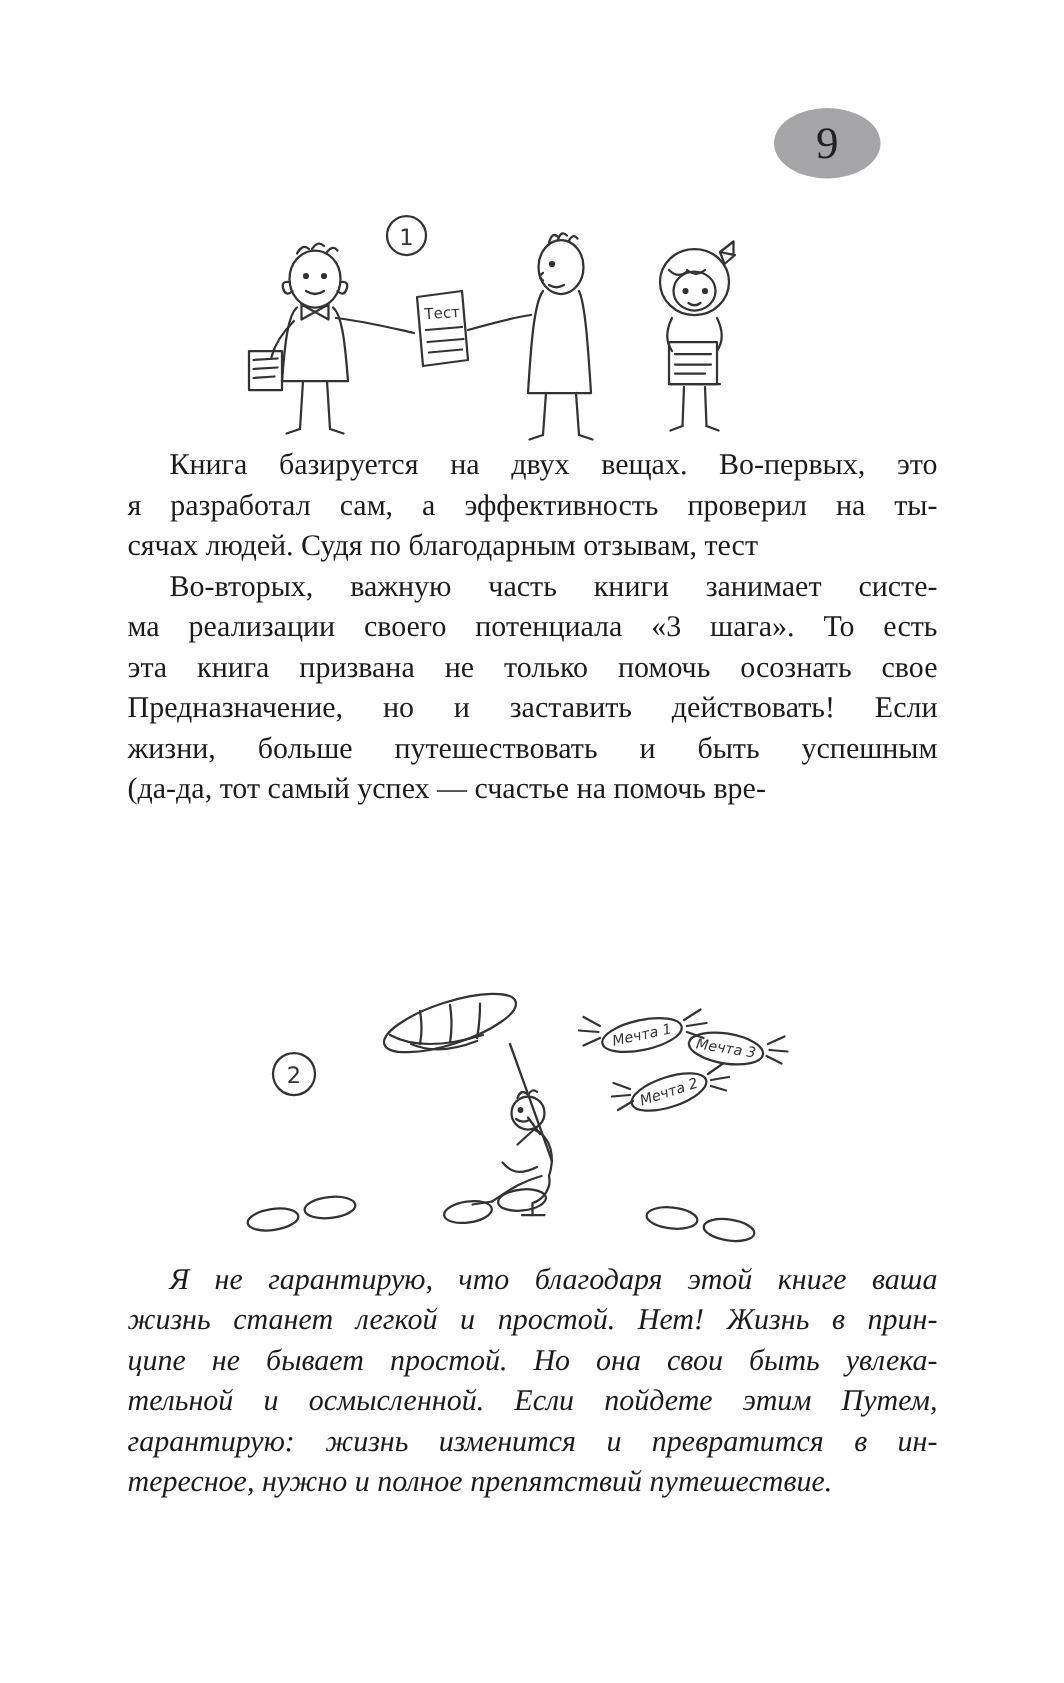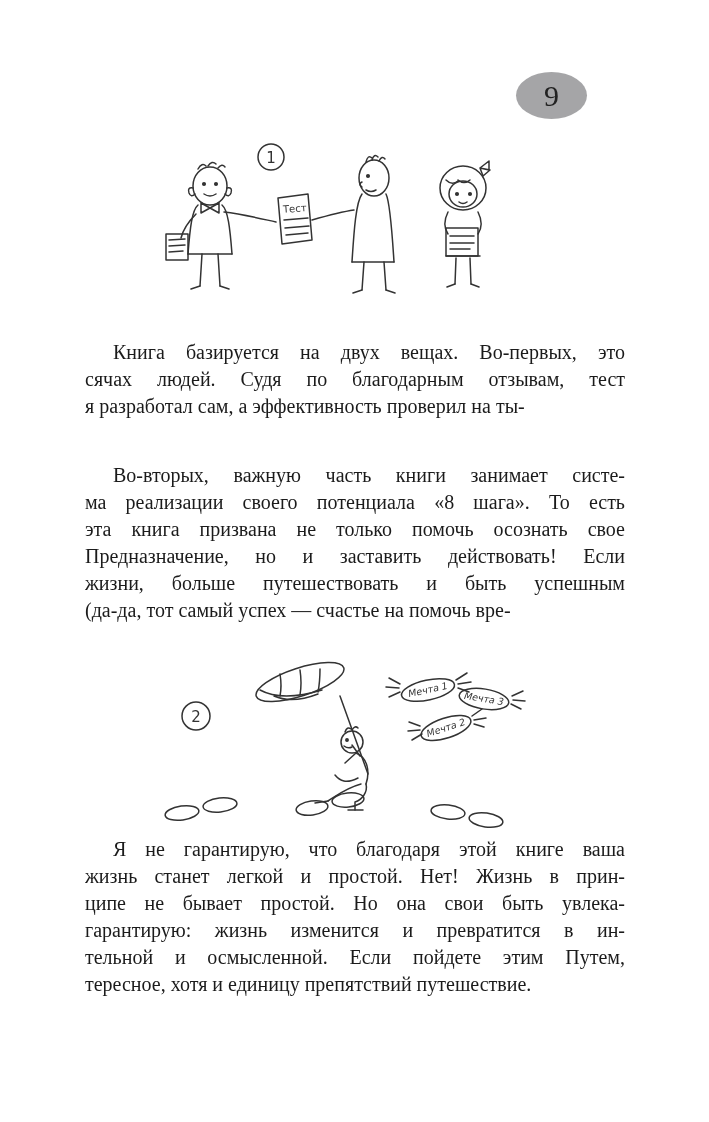--- a/index.html
+++ b/index.html
@@ -24,23 +24,23 @@
 
   .illo { position:absolute; }
   .illo-1 { left:158px; top:136px; }
   .illo-2 { left:140px; top:650px; }
 
   .textblock {
     position:absolute; left:85px; width:540px;
     font-size:20px;
   }
   .textblock-1 { top:297px; }
-  .textblock-2 { top:794px; }
-
-  .para { width:540px;margin-top:42px; }
+  .textblock-2 { top:840px;font-style:italic; }
+
+  .para { width:540px; }
   .para .line {
     height:27px; line-height:27px;
     text-align:justify;
     overflow:hidden;
   }
   .para .line::after {
     content:""; display:inline-block; width:100%; height:0; vertical-align:top;
   }
   .para .line:last-child::after { content:none; }
   .para .line:first-child { text-indent:28px; }
@@ -123,26 +123,26 @@
         <path d="M288 120 l34 0"></path>
         <path d="M298 122 L297 148 M312 122 L313 148"></path>
         <path d="M297 148 l-8 3 M313 148 l8 3"></path>
       </g>
     </svg>
   </div>
 
   <div class="textblock textblock-1">
     <div class="para">
         <div class="line">Книга базируется на двух вещах. Во-первых, это</div>
+        <div class="line">я разработал сам, а эффективность проверил на ты-</div>
         <div class="line">сячах людей. Судя по благодарным отзывам, тест</div>
-        <div class="line">я разработал сам, а эффективность проверил на ты-</div>
       </div>
     <div class="para">
         <div class="line">Во-вторых, важную часть книги занимает систе-</div>
-        <div class="line">ма реализации своего потенциала «8 шага». То есть</div>
+        <div class="line">ма реализации своего потенциала «3 шага». То есть</div>
         <div class="line">эта книга призвана не только помочь осознать свое</div>
         <div class="line">Предназначение, но и заставить действовать! Если</div>
         <div class="line">жизни, больше путешествовать и быть успешным</div>
         <div class="line">(да-да, тот самый успех — счастье на помочь вре-</div>
       </div>
   </div>
 
   <div class="illo illo-2">
     <svg width="395" height="185" viewBox="0 0 395 185">
 
@@ -205,19 +205,19 @@
         <ellipse cx="346" cy="170" rx="17" ry="7" transform="rotate(8 346 170)"></ellipse>
       </g>
     </svg>
   </div>
 
   <div class="textblock textblock-2">
     <div class="para">
         <div class="line">Я не гарантирую, что благодаря этой книге ваша</div>
         <div class="line">жизнь станет легкой и простой. Нет! Жизнь в прин-</div>
         <div class="line">ципе не бывает простой. Но она свои быть увлека-</div>
+        <div class="line">тельной и осмысленной. Если пойдете этим Путем,</div>
         <div class="line">гарантирую: жизнь изменится и превратится в ин-</div>
-        <div class="line">тельной и осмысленной. Если пойдете этим Путем,</div>
-        <div class="line">тересное, хотя и единицу препятствий путешествие.</div>
+        <div class="line">тересное, нужно и полное препятствий путешествие.</div>
       </div>
   </div>
 
 </div>
 
 </body></html>

